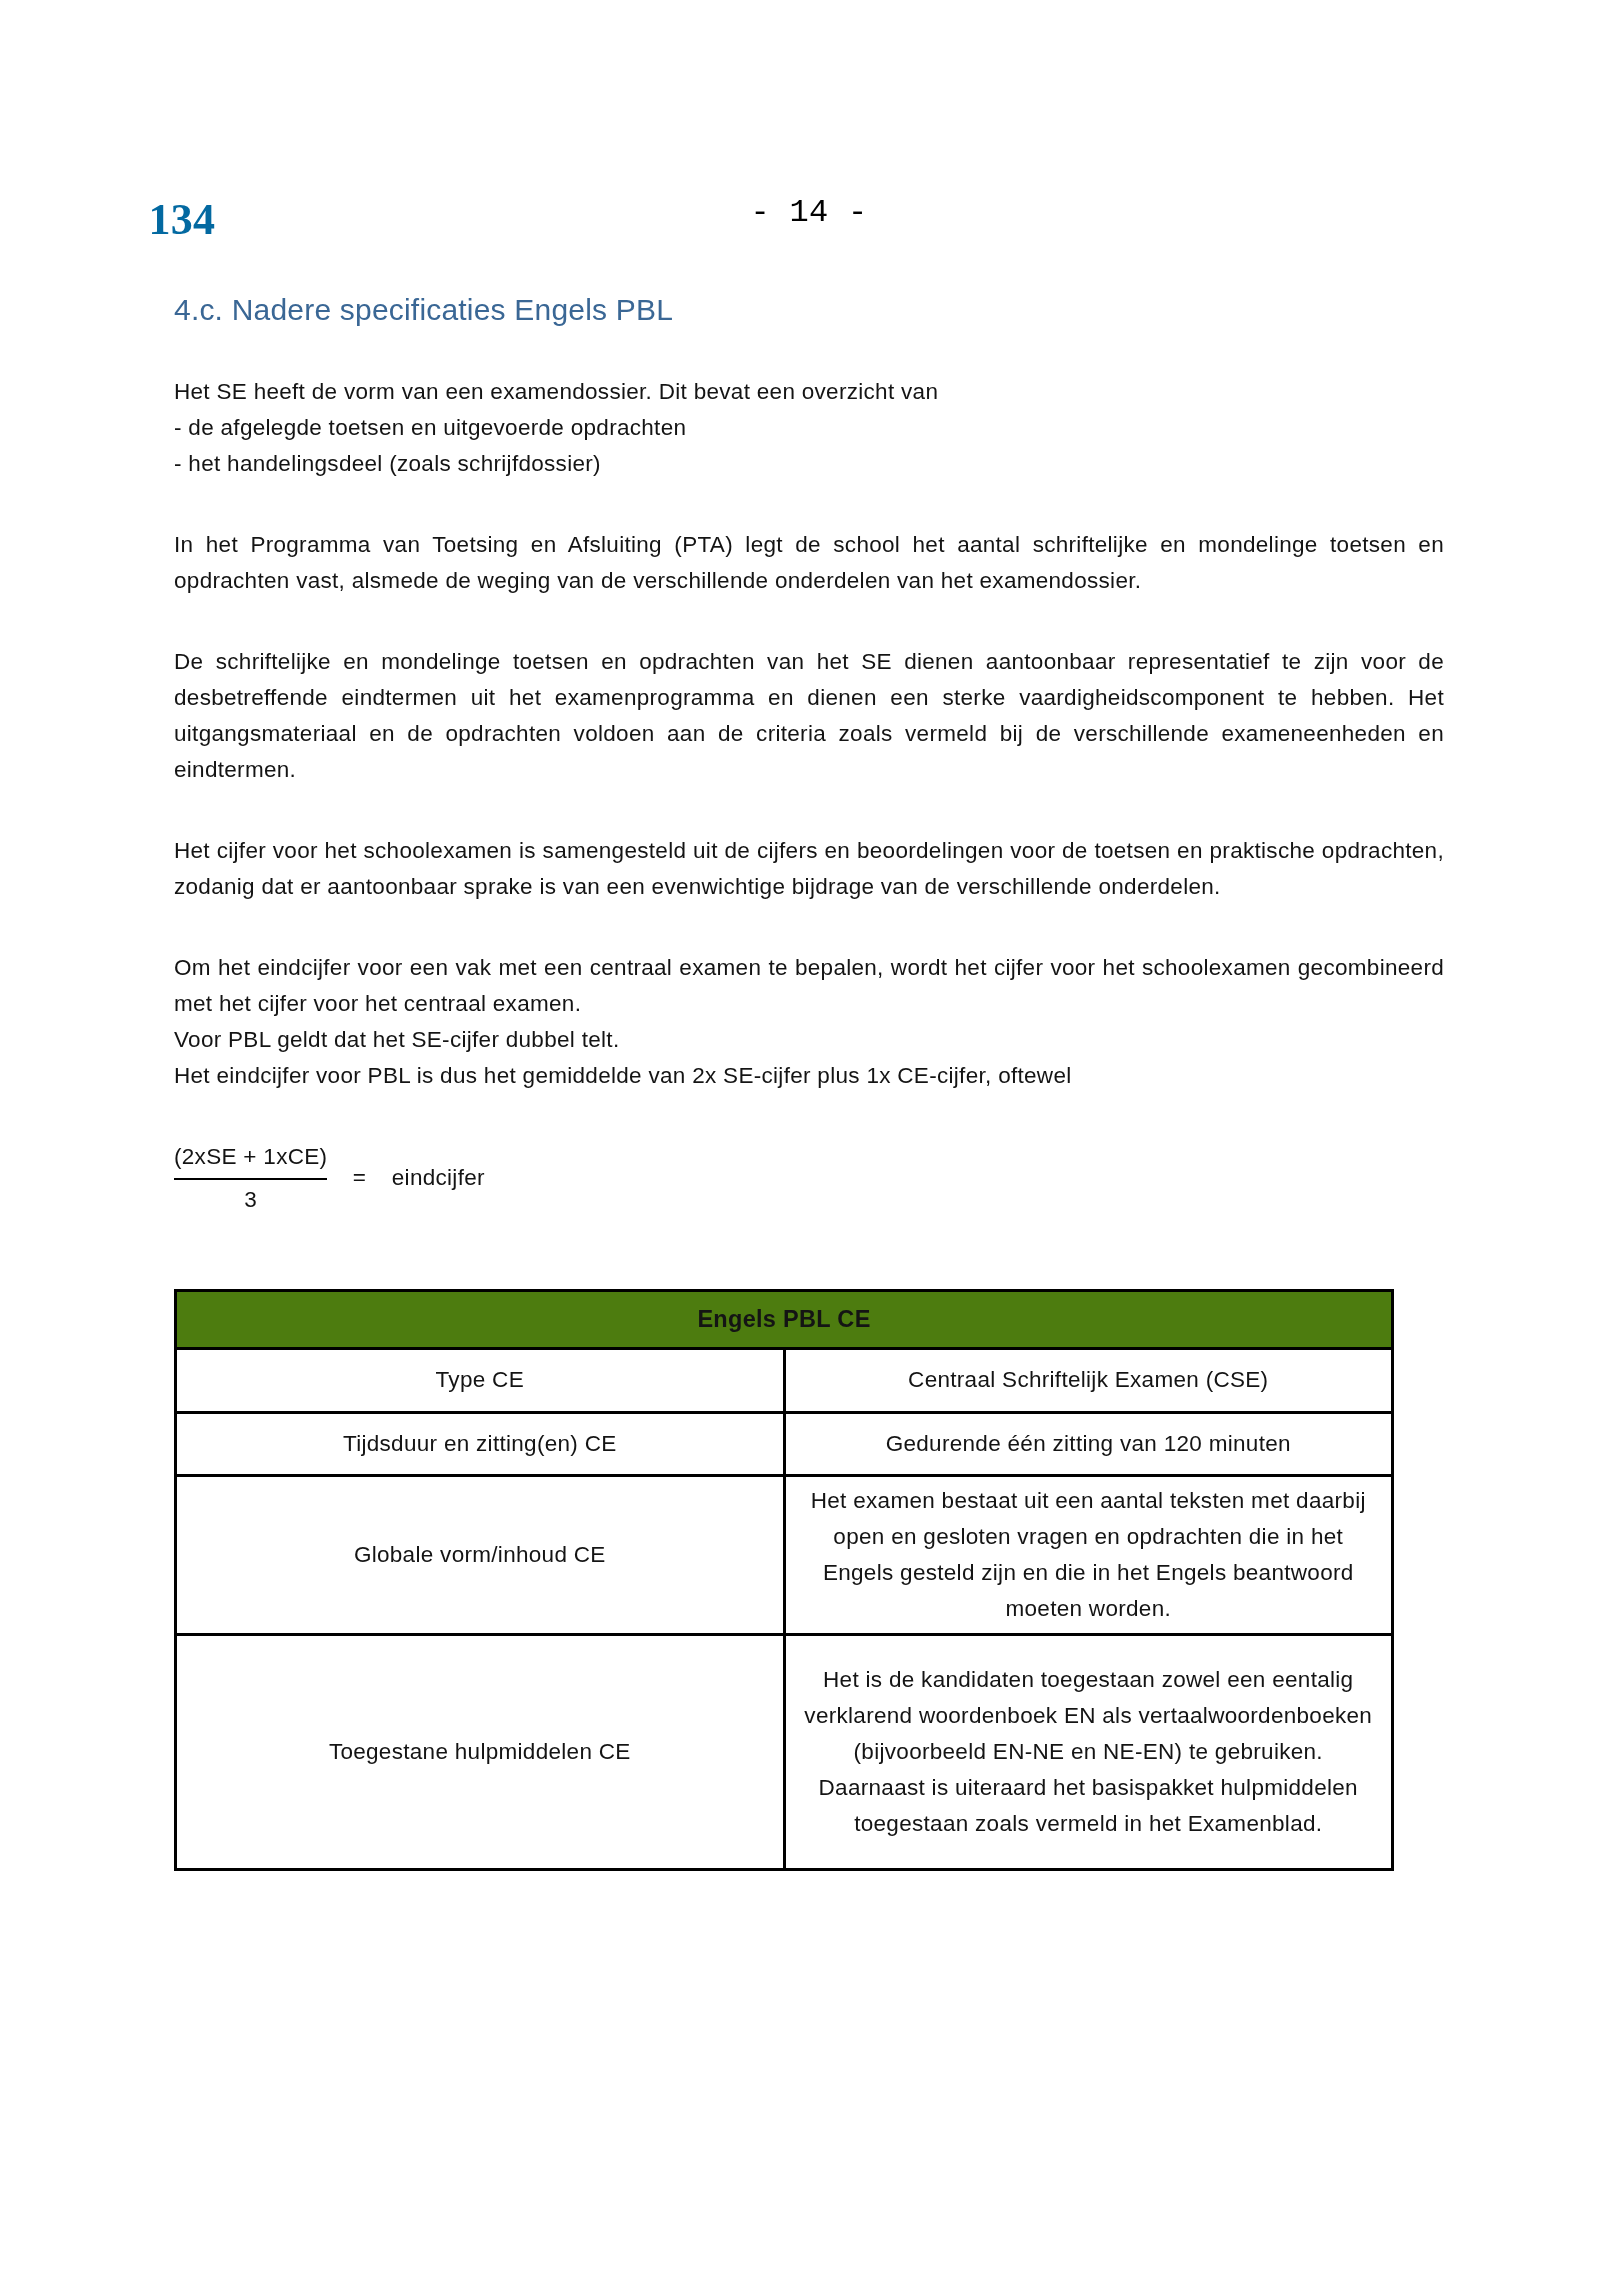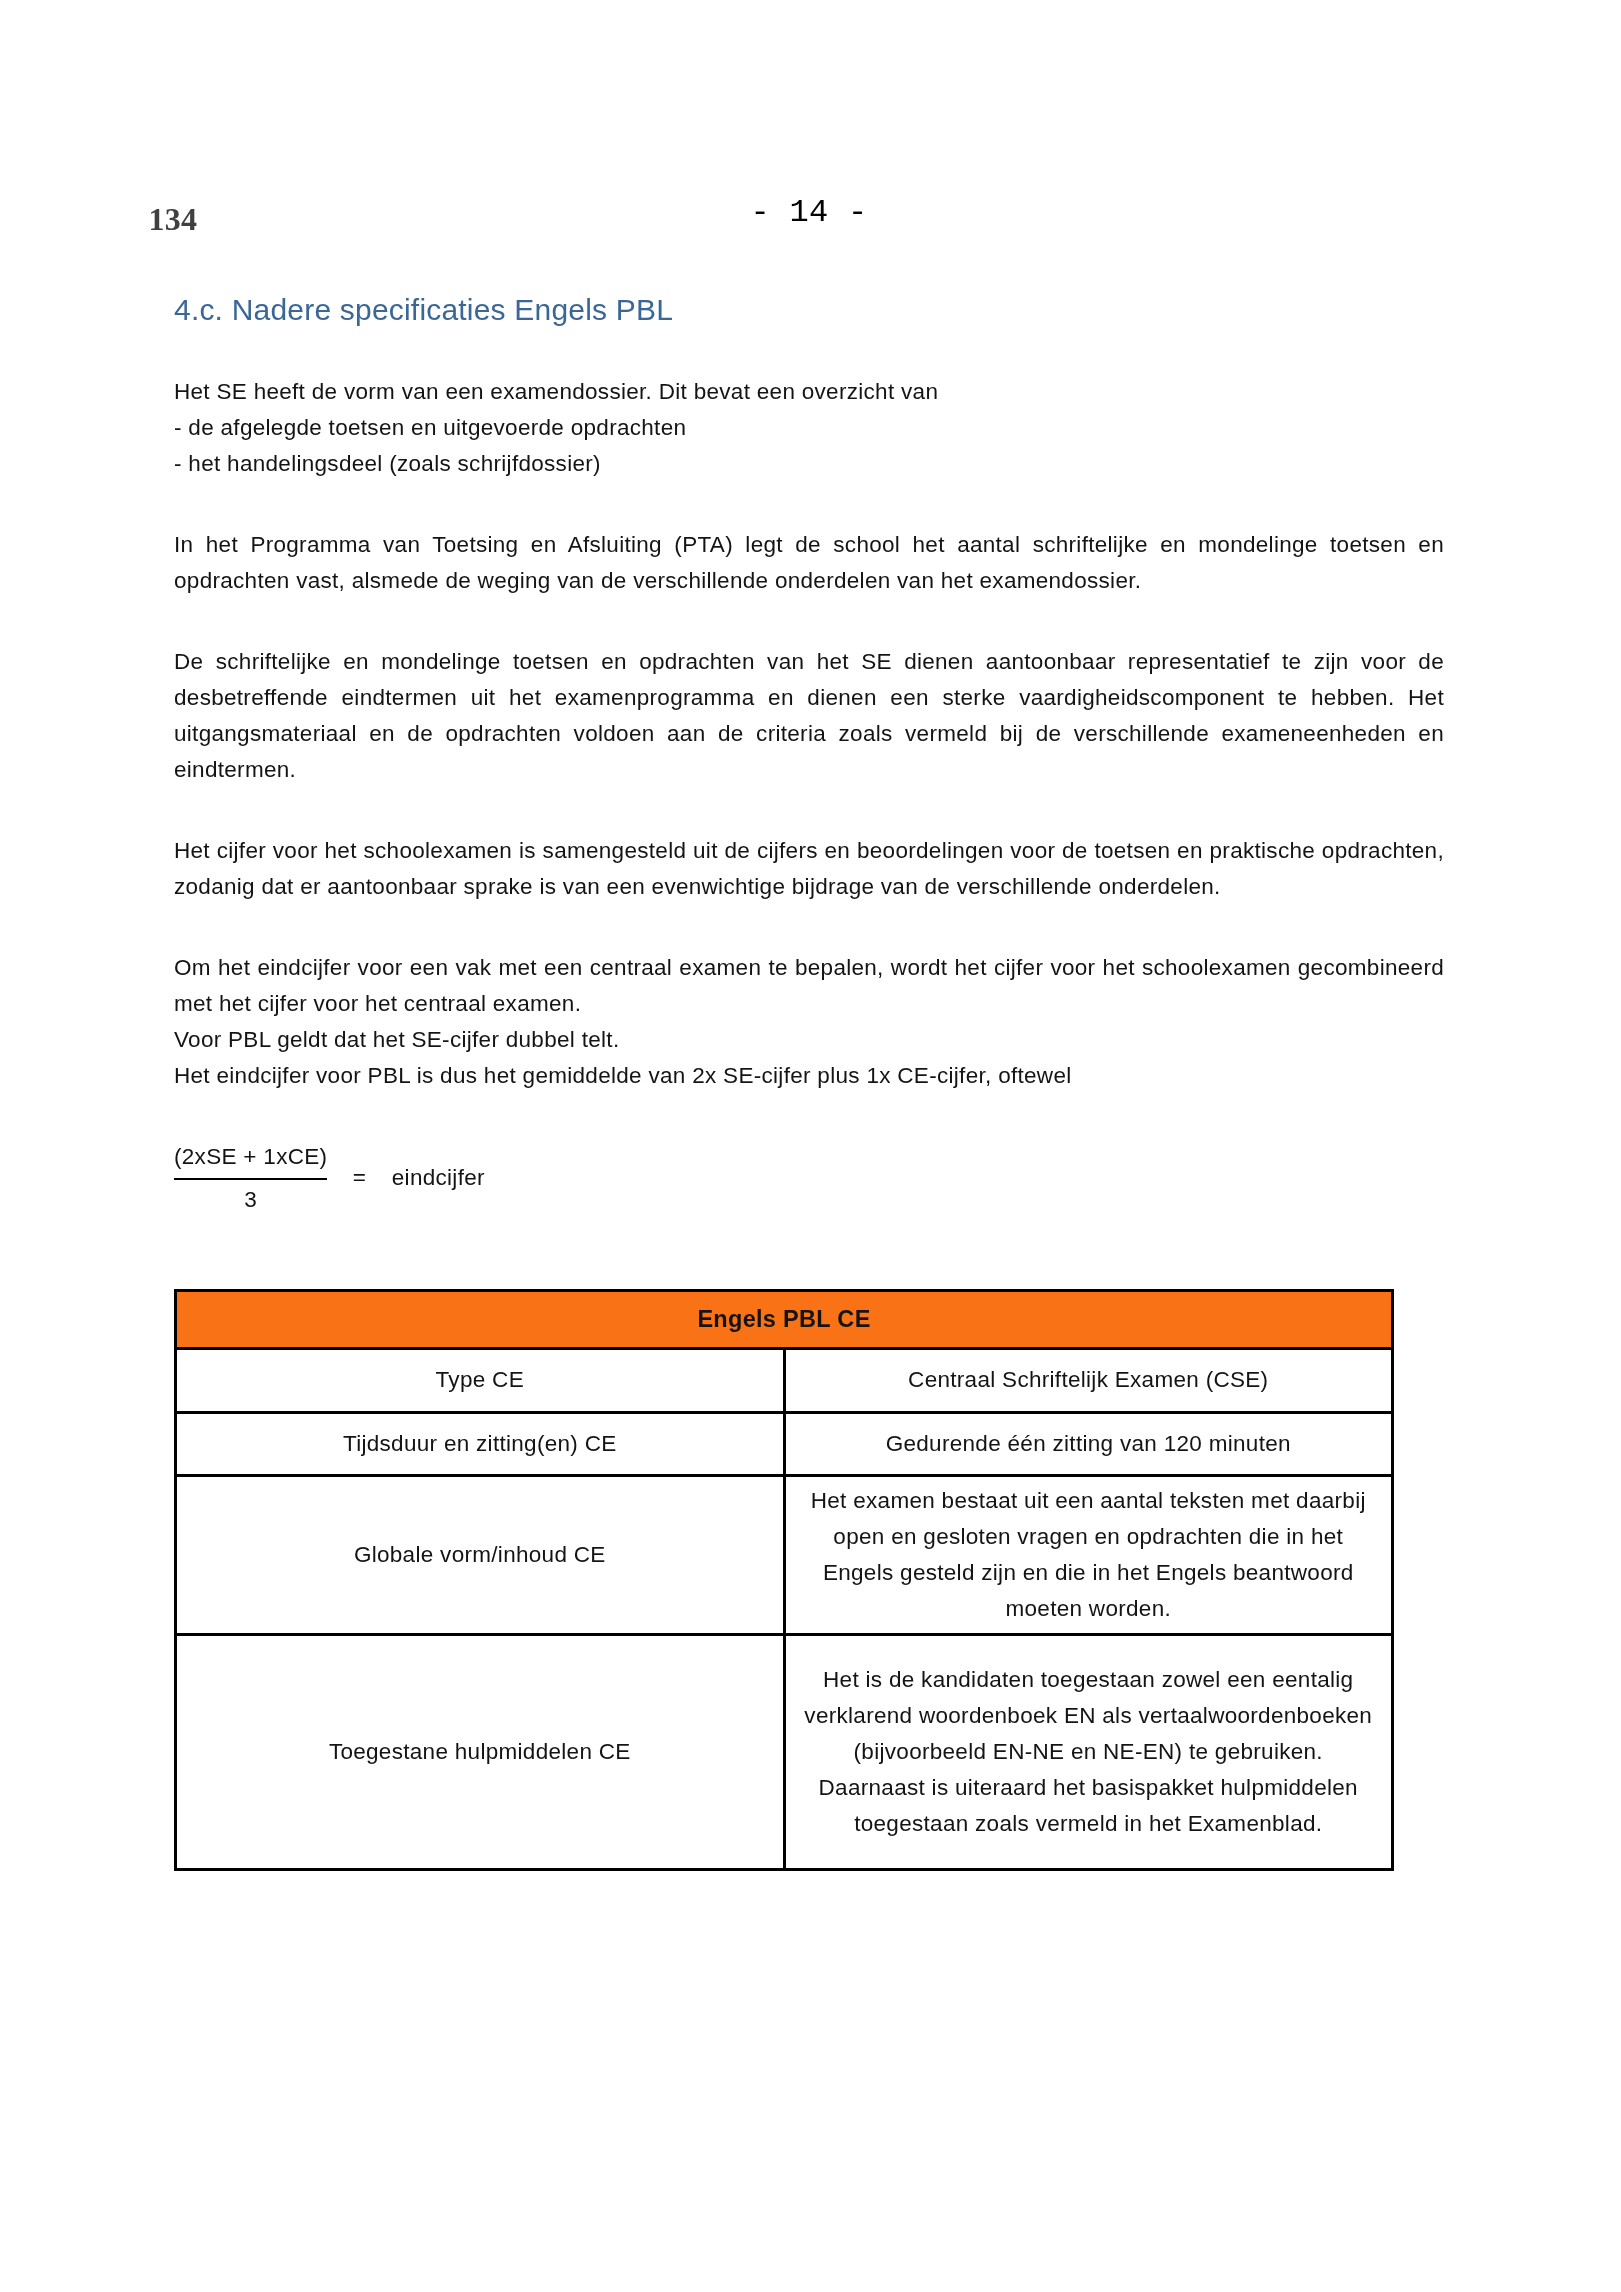--- a/index.html
+++ b/index.html
@@ -16,23 +16,23 @@
     letter-spacing: 0.3px;
     position: relative;
     overflow: hidden;
   }
 
   
   .doc-header { position: relative; height: 51px; }
   .page-num {
     font-family: "Liberation Serif", "DejaVu Serif", serif;
     font-weight: bold;
-    font-size: 32px;
+    font-size: 44px;
     line-height: 47px;
-    color: #404040;
+    color: #0369a1;
     display: inline-block;
     margin-left: -25.5px;
   }
   .center-num {
     position: absolute;
     left: 50%;
     top: 0;
     transform: translateX(-50%);
     font-family: Liberation Mono, monospace;
     font-size: 32px;
@@ -63,21 +63,21 @@
   .spec-table {
     margin-top: 71px;
     border-collapse: collapse;
     width: 1220px;
     table-layout: fixed;
     border: 3.9px solid #000;
   }
   .spec-table th, .spec-table td { border: 3.9px solid #000; text-align: center; }
   .spec-table th {
     height: 53px;
-    background: #f97316;
+    background: #4d7c0f;
     text-align: center;
     font-weight: bold;
     font-size: 23.5px;
     letter-spacing: 0.3px;
   }
   .spec-table td { padding: 5.9px 15.7px; vertical-align: middle; }
   .col-label { width: 537px; }
   .row-short td { height: 49px; }
   .row-mid td { height: 137px; }
   .row-tall td { height: 220px; }

